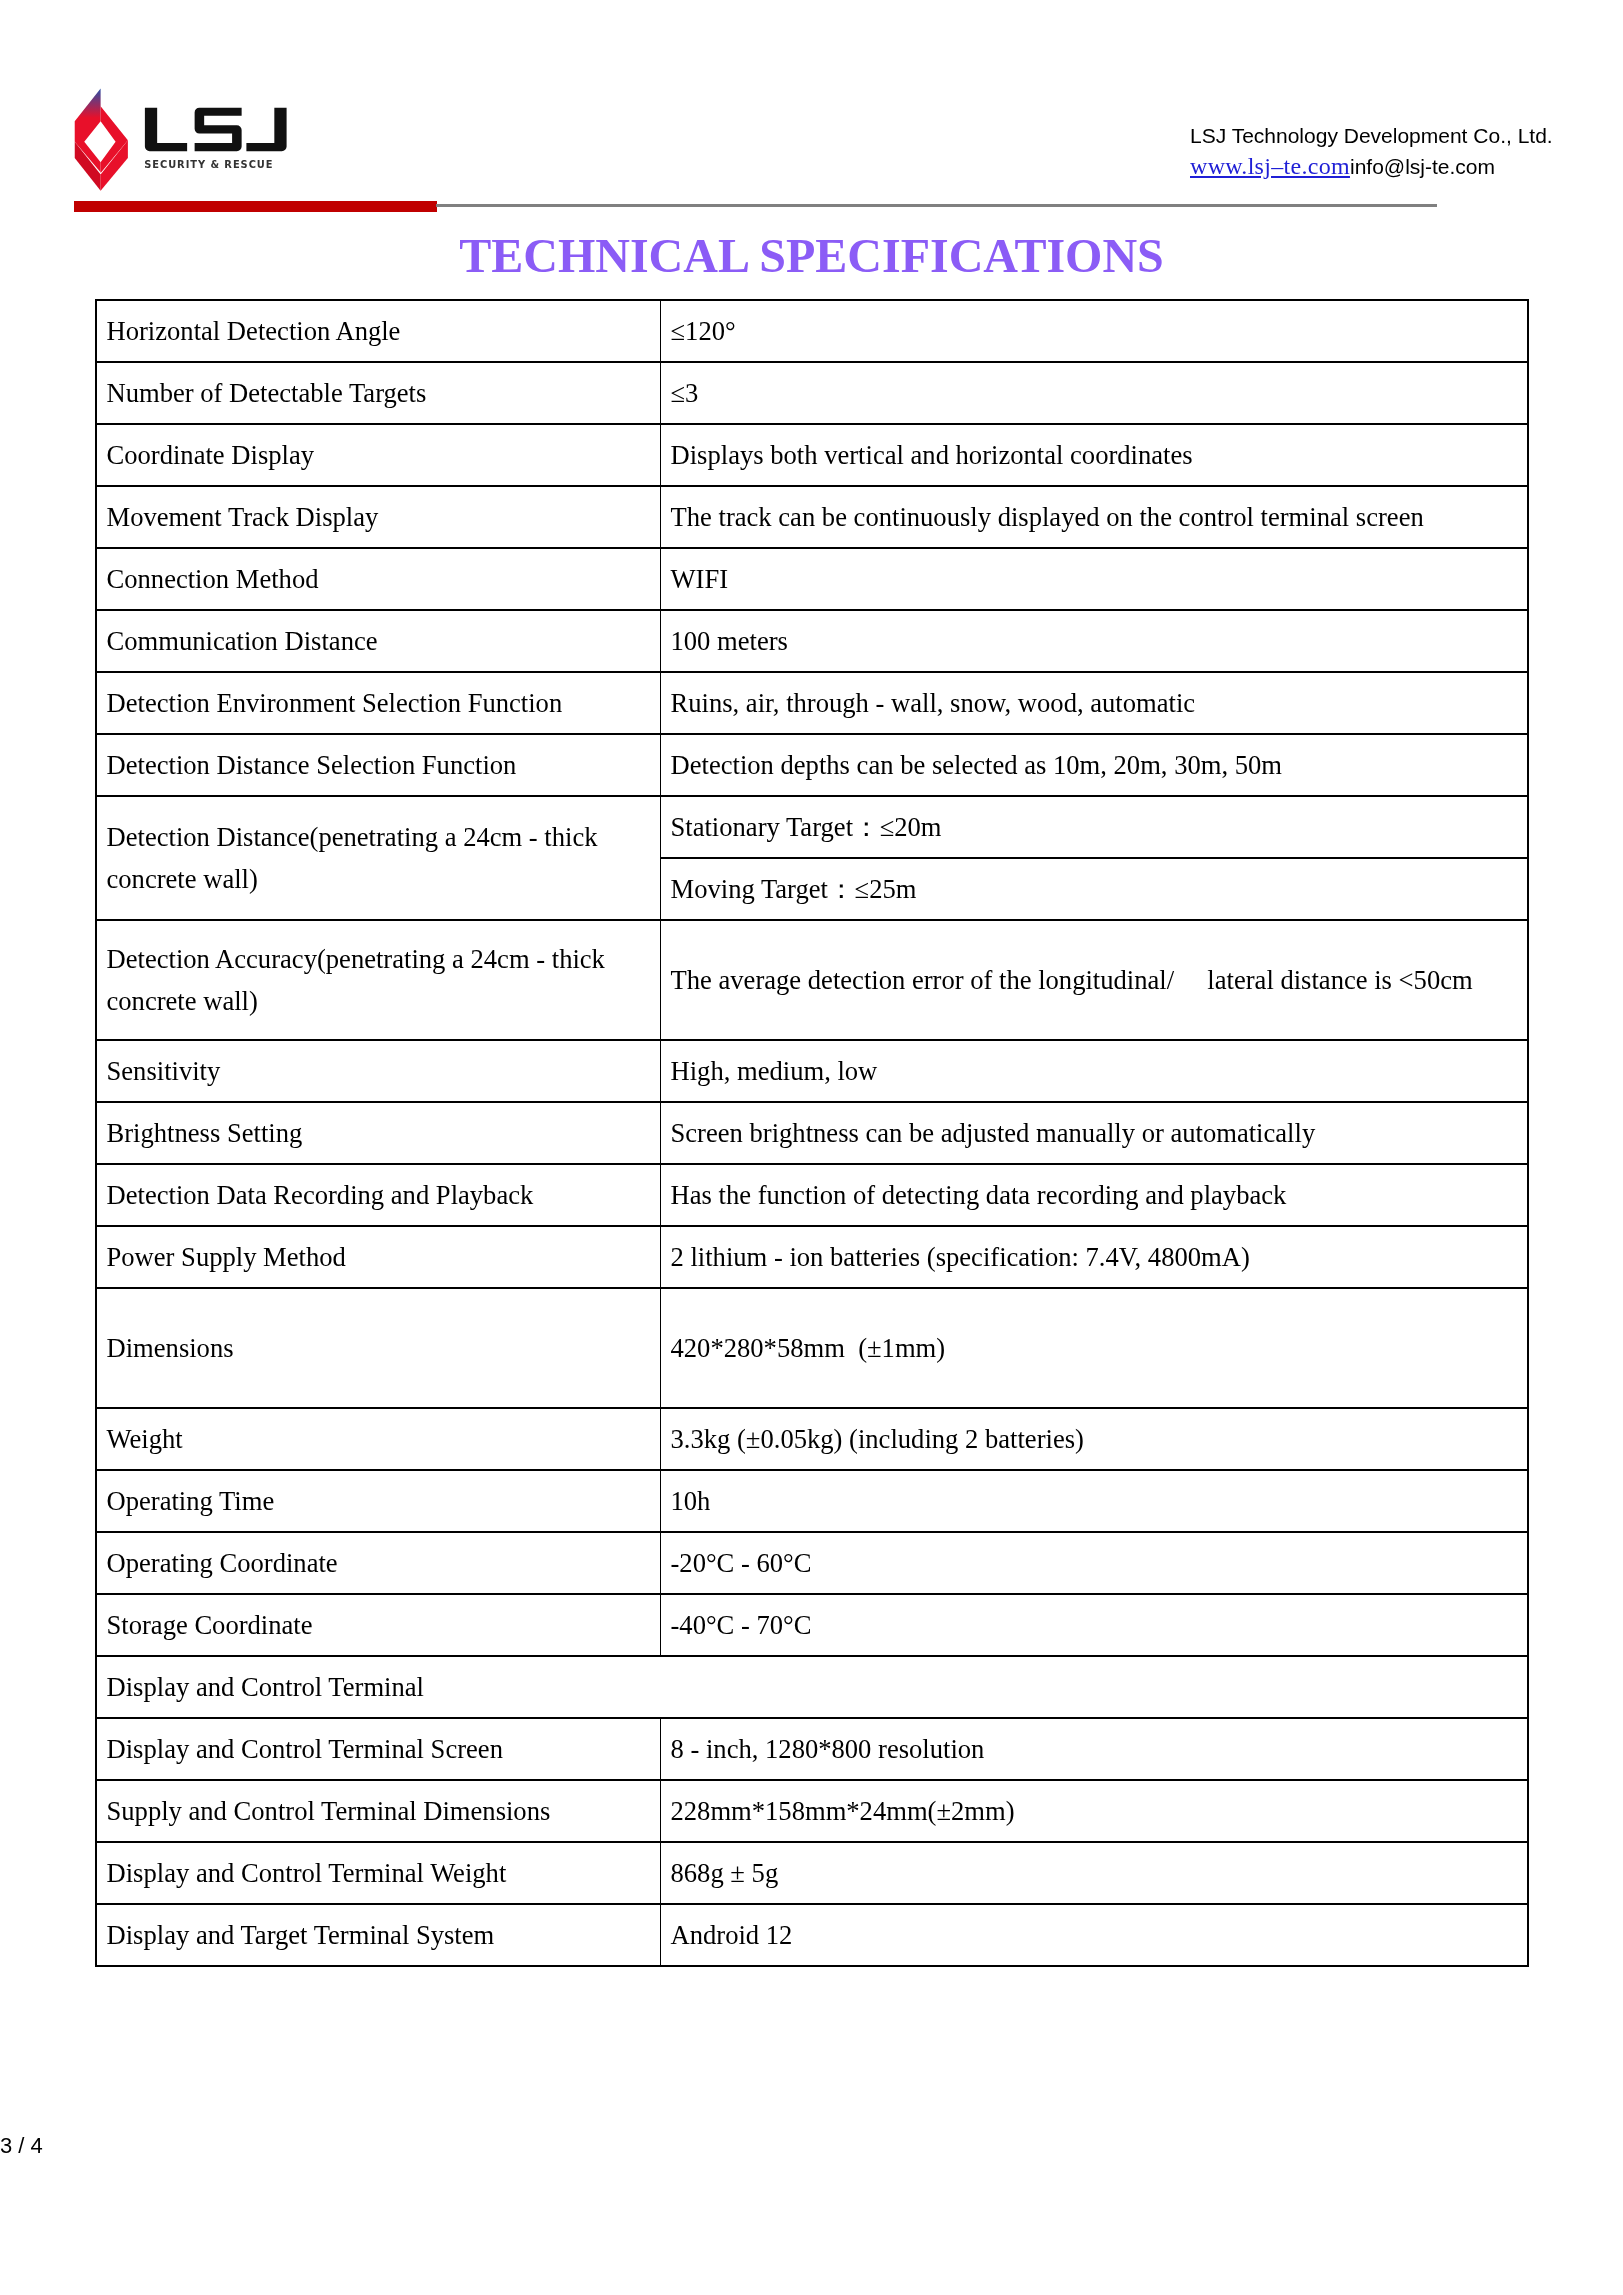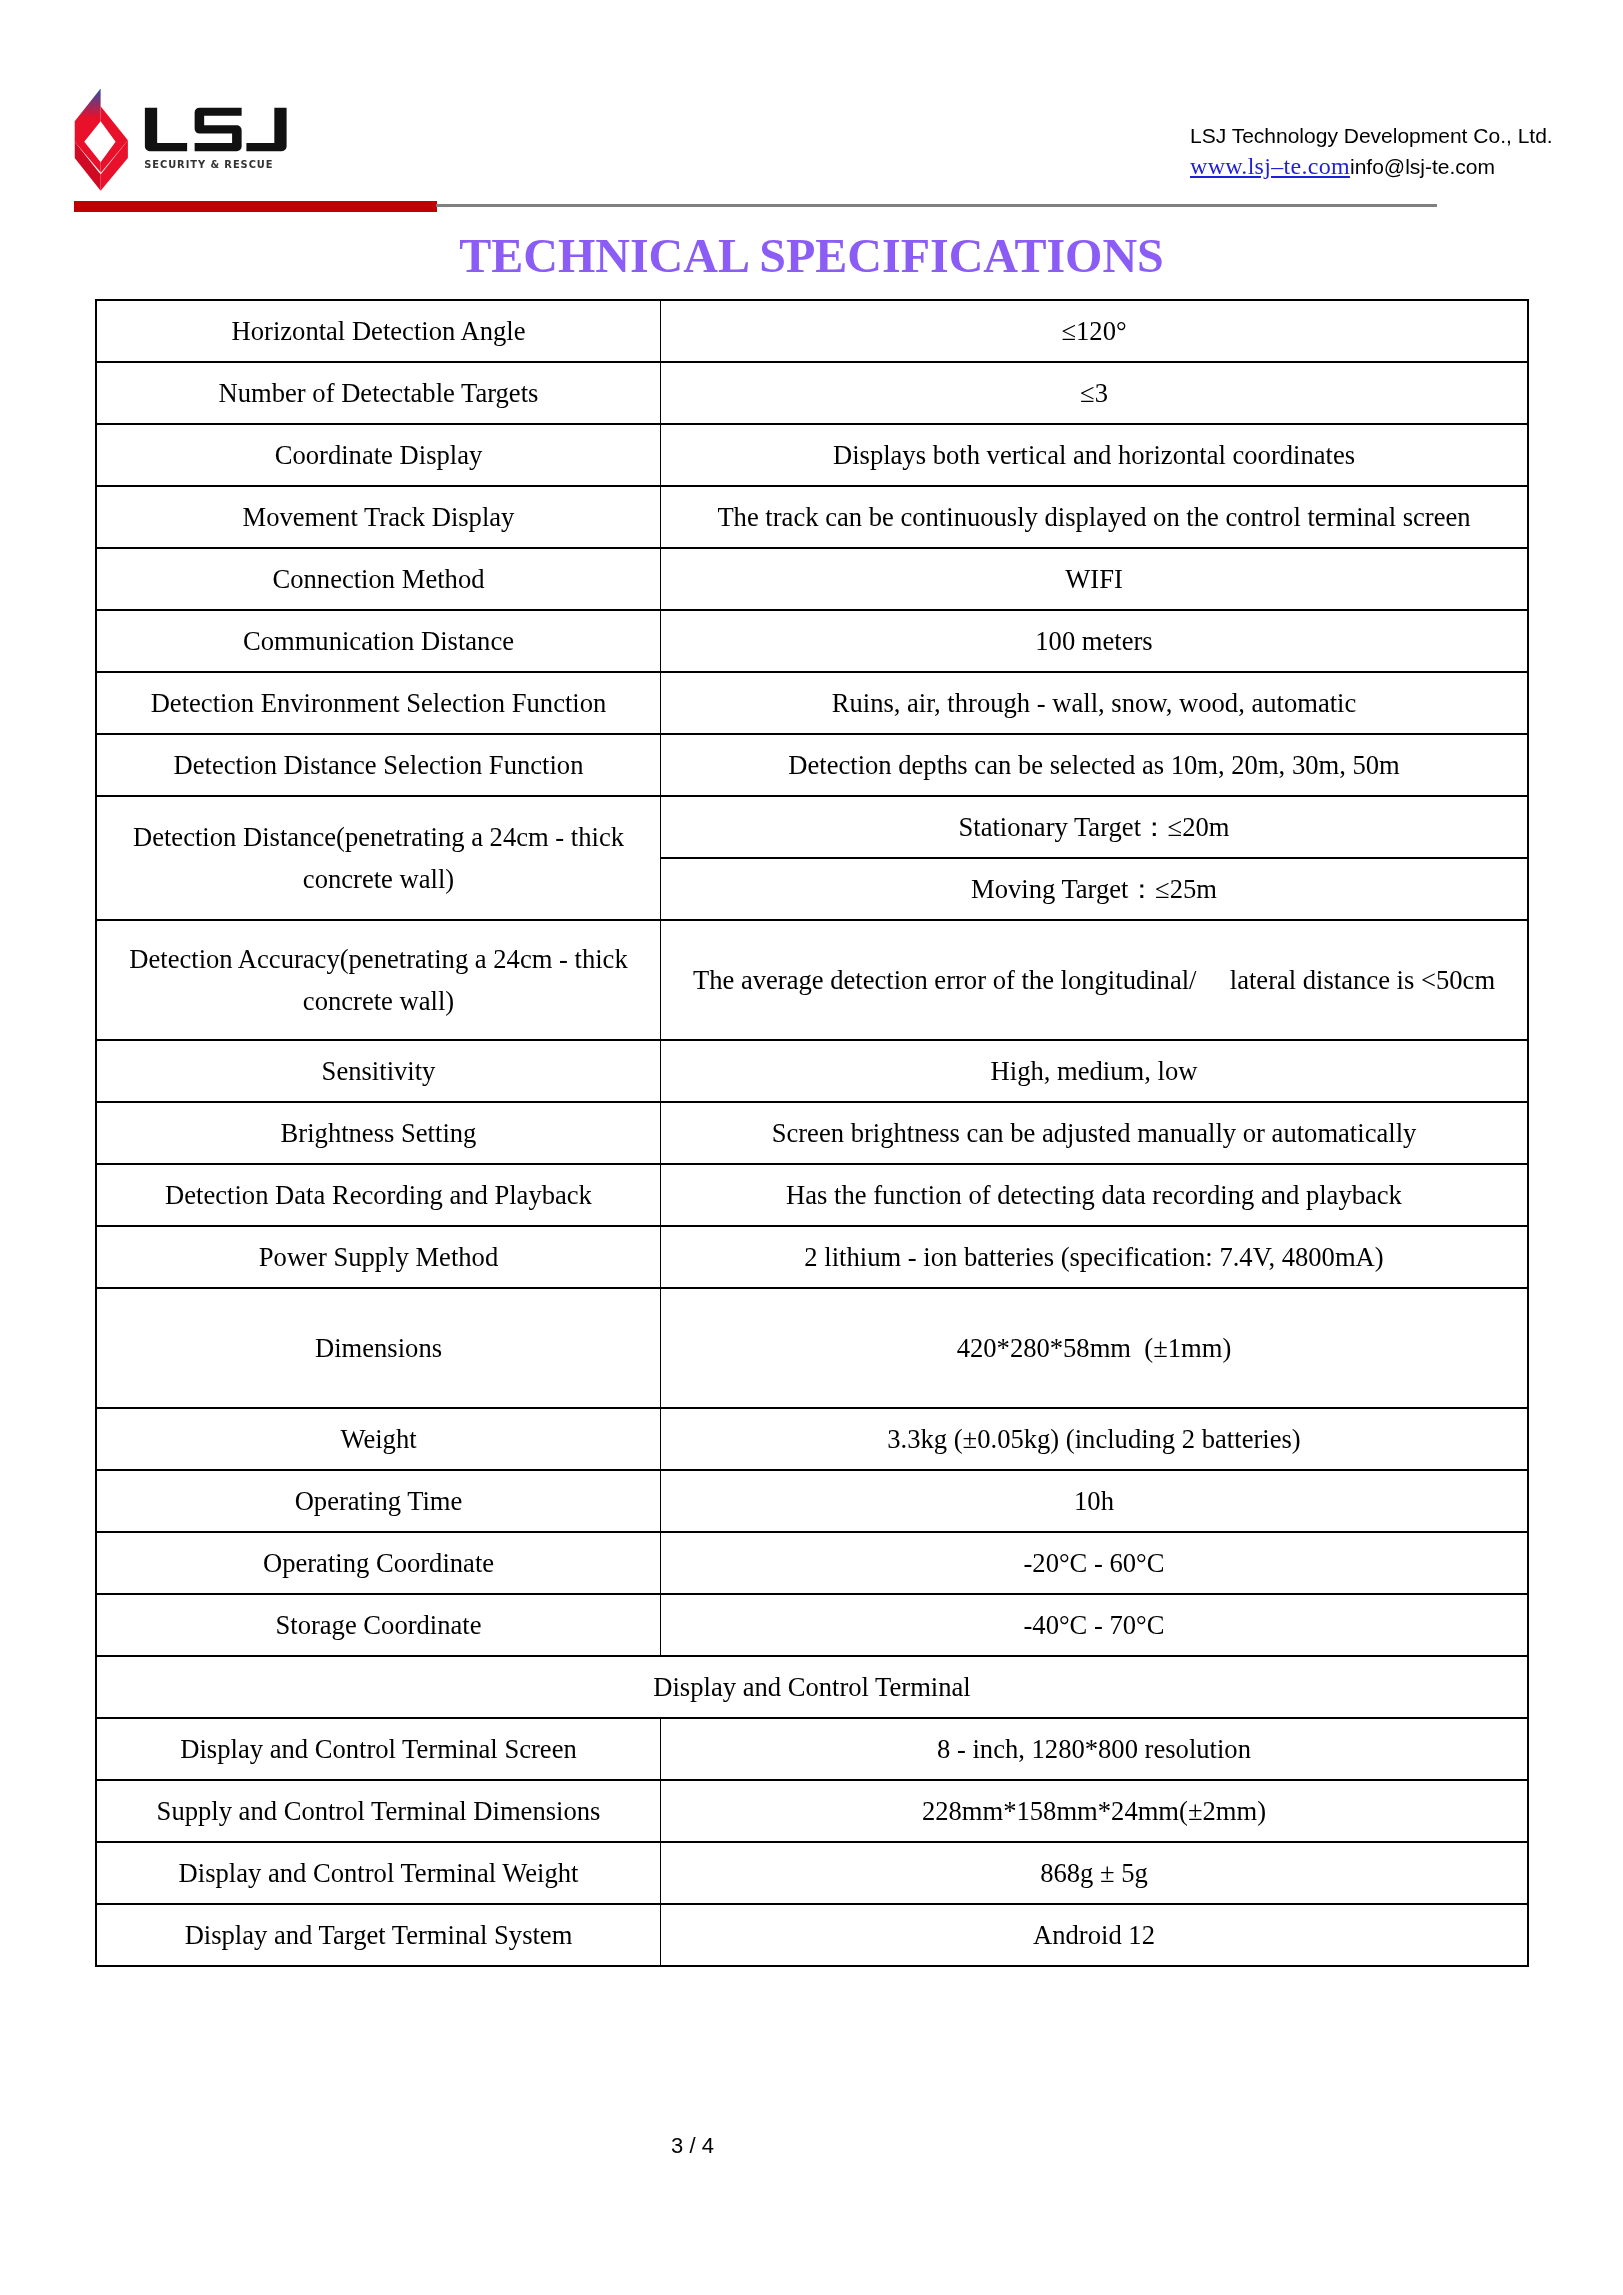--- a/index.html
+++ b/index.html
@@ -14,27 +14,27 @@
   .company .email { }
 
   .rule-red { position: absolute; left: 74px; top: 201px; width: 363px; height: 11px; background: #c00000; }
   .rule-gray { position: absolute; left: 436px; top: 204px; width: 1001px; height: 3.4px; background: #808080; }
 
   .title { position: absolute; left: 0; top: 228px; width: 1623px; text-align: center;
            font-family: "Liberation Serif", serif; font-weight: bold; font-size: 48px; color: #8b5cf6; letter-spacing: 0px; }
 
   table.spec { position: absolute; left: 95px; top: 299px; width: 1434px; border-collapse: collapse;
                font-family: "Liberation Serif", serif; font-size: 26.6px; color: #000; }
-  table.spec td { border: 2px solid #000; text-align: center; vertical-align: middle; padding: 0 9.5px; line-height: 42px; }
+  table.spec td { border: 2px solid #000; text-align: left; vertical-align: middle; padding: 0 9.5px; line-height: 42px; }
   table.spec td.c1 { width: 544px; border-right-width: 1.4px; }
   table.spec td.c2 { border-left-width: 1.4px; }
   table.spec tr.r { height: 62px; }
   table.spec tr.tall { height: 120px; }
 
-  .pagenum { position: absolute; left: 0; top: 2133px; width: 1385px; text-align: center;
+  .pagenum { position: absolute; left: 0; top: 2133px; width: 1385px; text-align: left;
              font-family: "Liberation Sans", sans-serif; font-size: 22px; color: #000; }
 </style>
 </head>
 <body>
 
 <div class="logo">
   <svg width="218" height="106" viewBox="0 0 320 155">
     <defs>
       <linearGradient id="lg1" x1="0" y1="0" x2="0" y2="1">
         <stop offset="0" stop-color="#2a4fa8"></stop>

